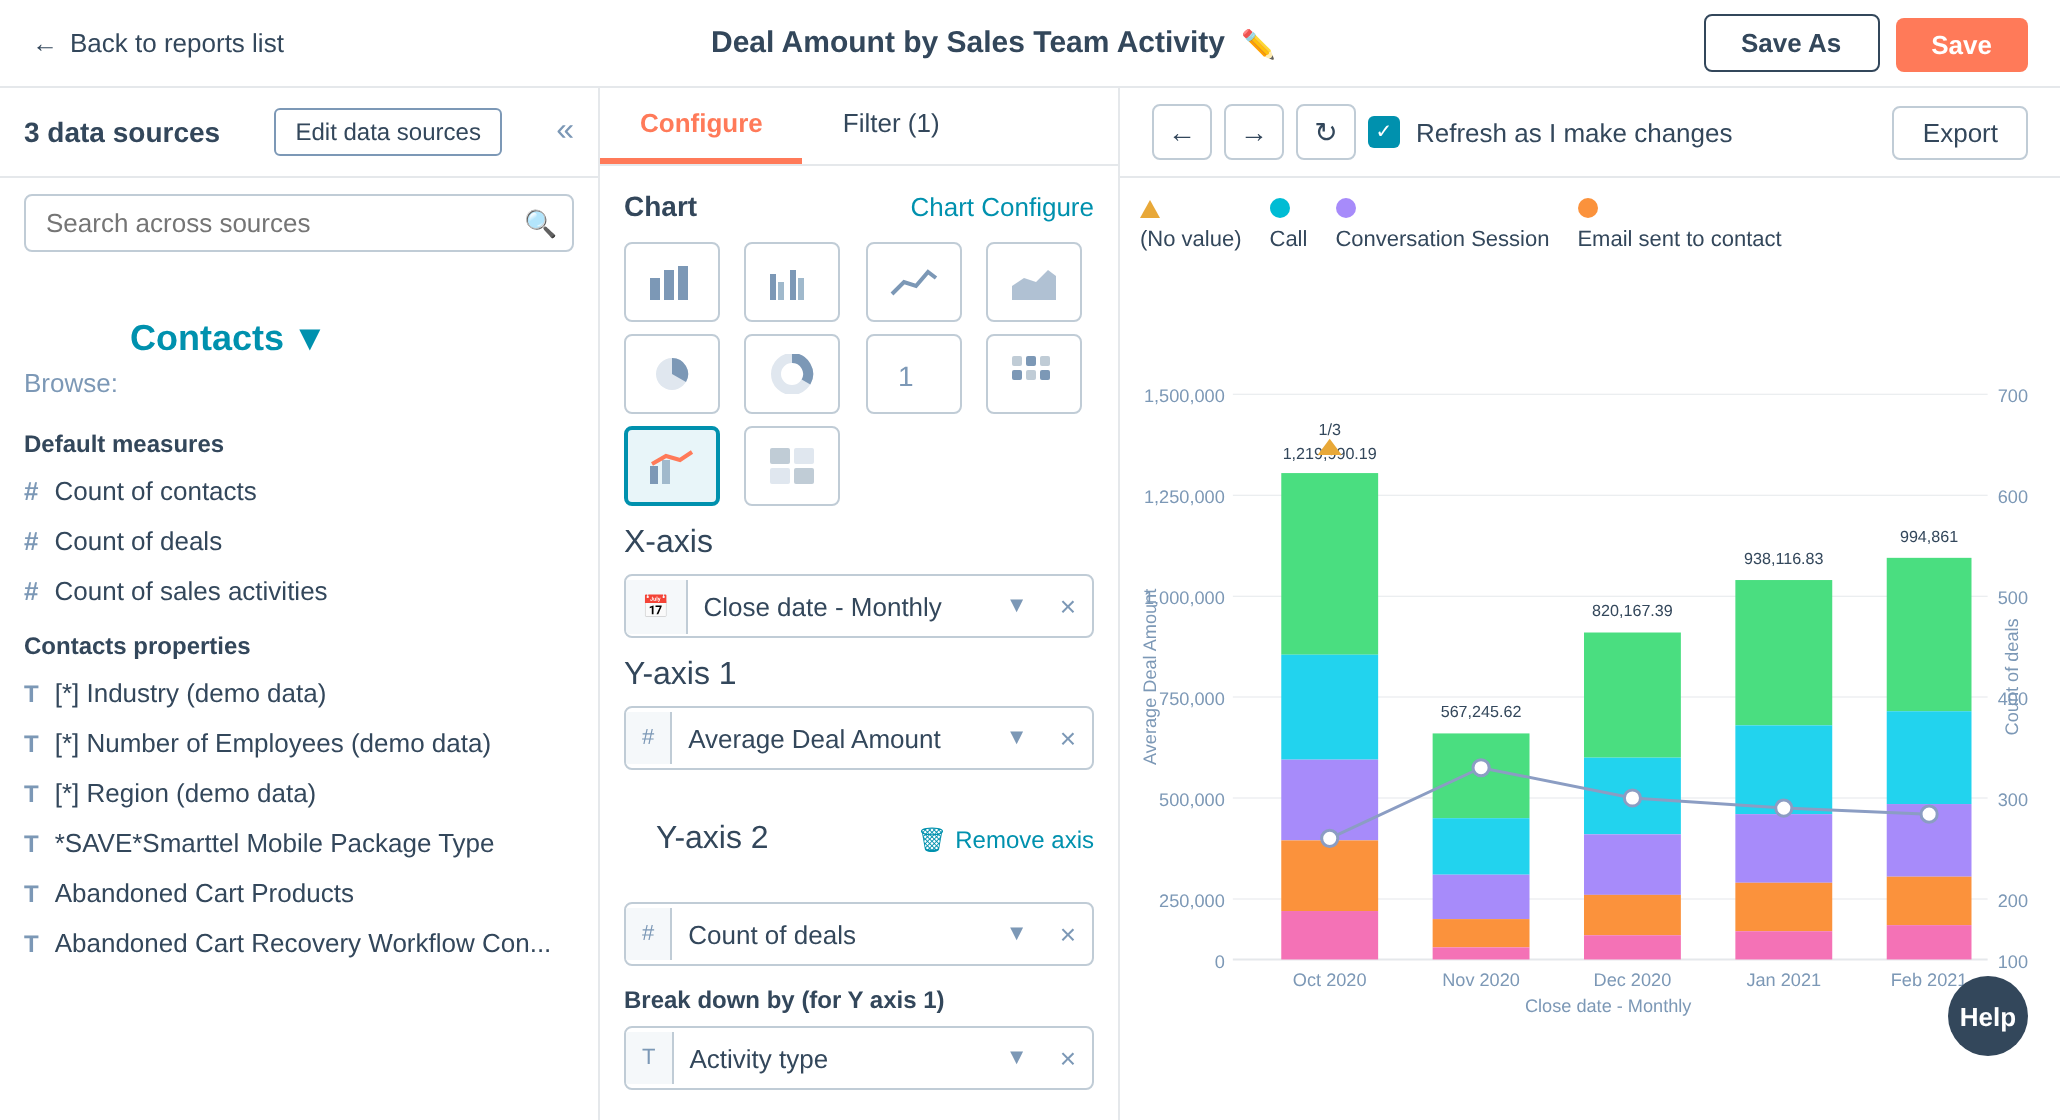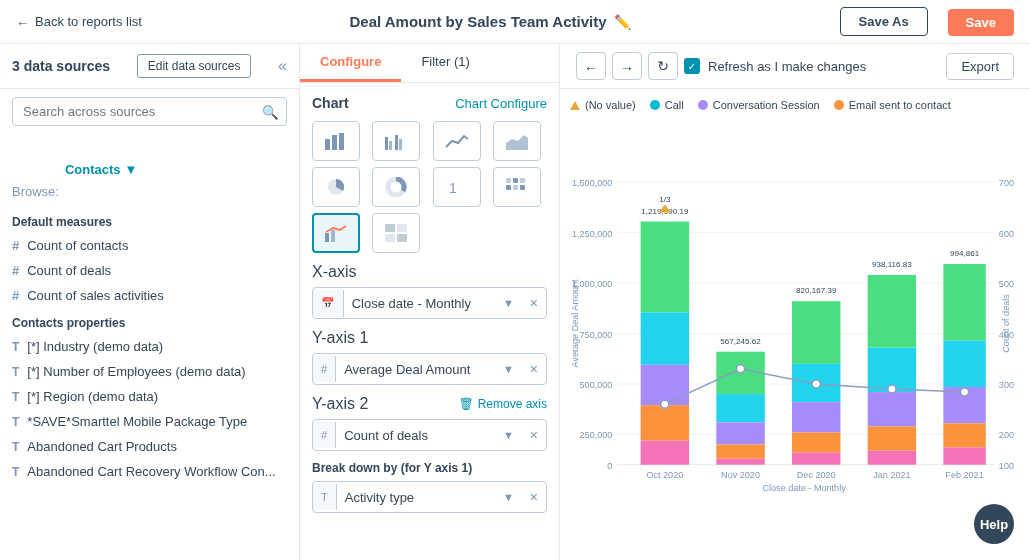--- a/index.html
+++ b/index.html
@@ -10,37 +10,37 @@
       display: flex; align-items: center; justify-content: space-between;
       padding: 0 16px; height: 44px; border-bottom: 1px solid #e5e8eb; background: #fff;
     }
     .header-left { display: flex; align-items: center; gap: 8px; }
     .back-link { display: flex; align-items: center; gap: 6px; color: #33475b; font-size: 13px; cursor: pointer; text-decoration: none; }
     .report-title { display: flex; align-items: center; gap: 8px; }
     .report-title-text { font-size: 15px; font-weight: 600; color: #33475b; }
     .edit-icon { color: #7c98b6; cursor: pointer; font-size: 14px; }
     .header-right { display: flex; align-items: flex-end; gap: 8px; }
     .btn-save-as { padding: 6px 18px; border: 1.5px solid #33475b; background: #fff; border-radius: 4px; font-size: 13px; font-weight: 600; cursor: pointer; color: #33475b; }
-    .btn-save { padding: 6px 18px; background: #ff7a59; border: none; border-radius: 4px; font-size: 13px; font-weight: 600; color: #fff; cursor: pointer; margin-left: 12px; }
+    .btn-save { padding: 6px 18px; background: #ff7a59; border: none; border-radius: 4px; font-size: 13px; font-weight: 600; color: #fff; cursor: pointer; }
 
     
     .main { display: flex; height: calc(560px - 44px); }
 
     
     .left-panel { width: 300px; border-right: 1px solid #e5e8eb; display: flex; flex-direction: column; overflow: hidden; }
     .left-top { padding: 10px 12px; border-bottom: 1px solid #e5e8eb; display: flex; align-items: center; justify-content: space-between; }
     .sources-title { font-size: 14px; font-weight: 700; }
     .edit-sources-btn { font-size: 12px; padding: 4px 10px; border: 1px solid #7c98b6; border-radius: 3px; background: #fff; cursor: pointer; color: #33475b; }
     .collapse-icon { color: #7c98b6; cursor: pointer; font-size: 16px; }
     .search-box { margin: 8px 12px; position: relative; }
     .search-input { width: 100%; padding: 6px 30px 6px 10px; border: 1px solid #c0ccd6; border-radius: 4px; font-size: 13px; background: #fff; color: #33475b; }
     .search-icon-btn { position: absolute; right: 8px; top: 50%; transform: translateY(-50%); background: none; border: none; cursor: pointer; color: #7c98b6; }
     .browse-row { display: flex; align-items: center; gap: 6px; padding: 6px 12px 8px; }
     .browse-label { color: #7c98b6; font-size: 13px; margin-top: 44px; }
-    .browse-dropdown { display: flex; align-items: flex-end; gap: 4px; color: #0091ae; font-weight: 600; font-size: 13px; cursor: pointer; }
+    .browse-dropdown { display: flex; align-items: flex-end; gap: 4px; color: #0091ae; font-weight: 600; font-size: 18px; cursor: pointer; }
     .left-scroll { overflow-y: auto; flex: 1; }
     .section-title { font-size: 12px; font-weight: 700; padding: 8px 12px 4px; color: #33475b; text-transform: none; }
     .measure-item { display: flex; align-items: center; gap: 8px; padding: 5px 12px; cursor: pointer; }
     .measure-hash { color: #7c98b6; font-weight: 700; font-size: 13px; }
     .measure-label { font-size: 13px; color: #33475b; }
     .prop-prefix { color: #7c98b6; font-size: 12px; font-weight: 600; margin-right: 2px; }
     .prop-item { display: flex; align-items: center; gap: 6px; padding: 5px 12px; cursor: pointer; }
 
     
     .mid-panel { width: 260px; border-right: 1px solid #e5e8eb; display: flex; flex-direction: column; overflow: hidden; }
@@ -70,29 +70,29 @@
     .chart-toolbar { display: flex; align-items: center; justify-content: space-between; padding: 8px 16px; border-bottom: 1px solid #e5e8eb; }
     .chart-toolbar-left { display: flex; align-items: center; gap: 6px; }
     .toolbar-btn { width: 30px; height: 28px; border: 1px solid #c0ccd6; border-radius: 4px; background: #fff; cursor: pointer; display: flex; align-items: center; justify-content: center; color: #33475b; font-size: 14px; }
     .refresh-toggle { display: flex; align-items: center; gap: 8px; font-size: 13px; color: #33475b; }
     .checkbox-blue { width: 16px; height: 16px; background: #0091ae; border-radius: 3px; display: flex; align-items: center; justify-content: center; color: #fff; font-size: 10px; }
     .export-btn { padding: 5px 14px; border: 1px solid #c0ccd6; border-radius: 4px; background: #fff; font-size: 13px; cursor: pointer; color: #33475b; }
     .chart-area { flex: 1; padding: 10px 16px 10px 10px; position: relative; overflow: hidden; }
 
     
     .chart-legend { display: flex; align-items: center; gap: 14px; margin-bottom: 8px; flex-wrap: wrap; }
-    .legend-item { display: flex; align-items: center; gap: 5px; font-size: 11px; color: #33475b; }
+    .legend-item { display: flex; align-items: flex-start; gap: 5px; font-size: 11px; color: #33475b; flex-direction: column; }
     .legend-dot { width: 10px; height: 10px; border-radius: 50%; }
     .legend-triangle { width: 0; height: 0; border-left: 5px solid transparent; border-right: 5px solid transparent; border-bottom: 9px solid #e8a838; }
 
     
     .chart-svg-container { position: relative; width: 100%; height: calc(100% - 32px); }
 
     
-    .help-btn { position: fixed; right: 16px; bottom: 16px; width: 40px; height: 40px; border-radius: 50%; background: #33475b; color: #fff; border: none; font-size: 13px; font-weight: 600; cursor: pointer; display: flex; align-items: center; justify-content: center; }
+    .help-btn { position: fixed; right: 16px; bottom: 32px; width: 40px; height: 40px; border-radius: 50%; background: #33475b; color: #fff; border: none; font-size: 13px; font-weight: 600; cursor: pointer; display: flex; align-items: center; justify-content: center; }
   </style>
 </head>
 <body>
 
 <div class="header">
   <div class="header-left">
     <a class="back-link">
       <span>←</span>
       <span>Back to reports list</span>
     </a>
@@ -269,21 +269,21 @@
 
       <div class="axis-label">Y-axis 1</div>
       <div class="axis-dropdown">
         <span class="axis-dropdown-icon">#</span>
         <span class="axis-dropdown-text">Average Deal Amount</span>
         <span class="axis-dropdown-arrow">▼</span>
         <span class="axis-dropdown-clear">×</span>
       </div>
 
       <div class="axis-row">
-        <span class="axis-label" style="margin:0">Y-axis 2</span>
+        <span class="axis-label" style="margin:16px">Y-axis 2</span>
         <span class="remove-axis-btn">
           <span>🗑</span>
           <span>Remove axis</span>
         </span>
       </div>
       <div class="axis-dropdown">
         <span class="axis-dropdown-icon">#</span>
         <span class="axis-dropdown-text">Count of deals</span>
         <span class="axis-dropdown-arrow">▼</span>
         <span class="axis-dropdown-clear">×</span>

